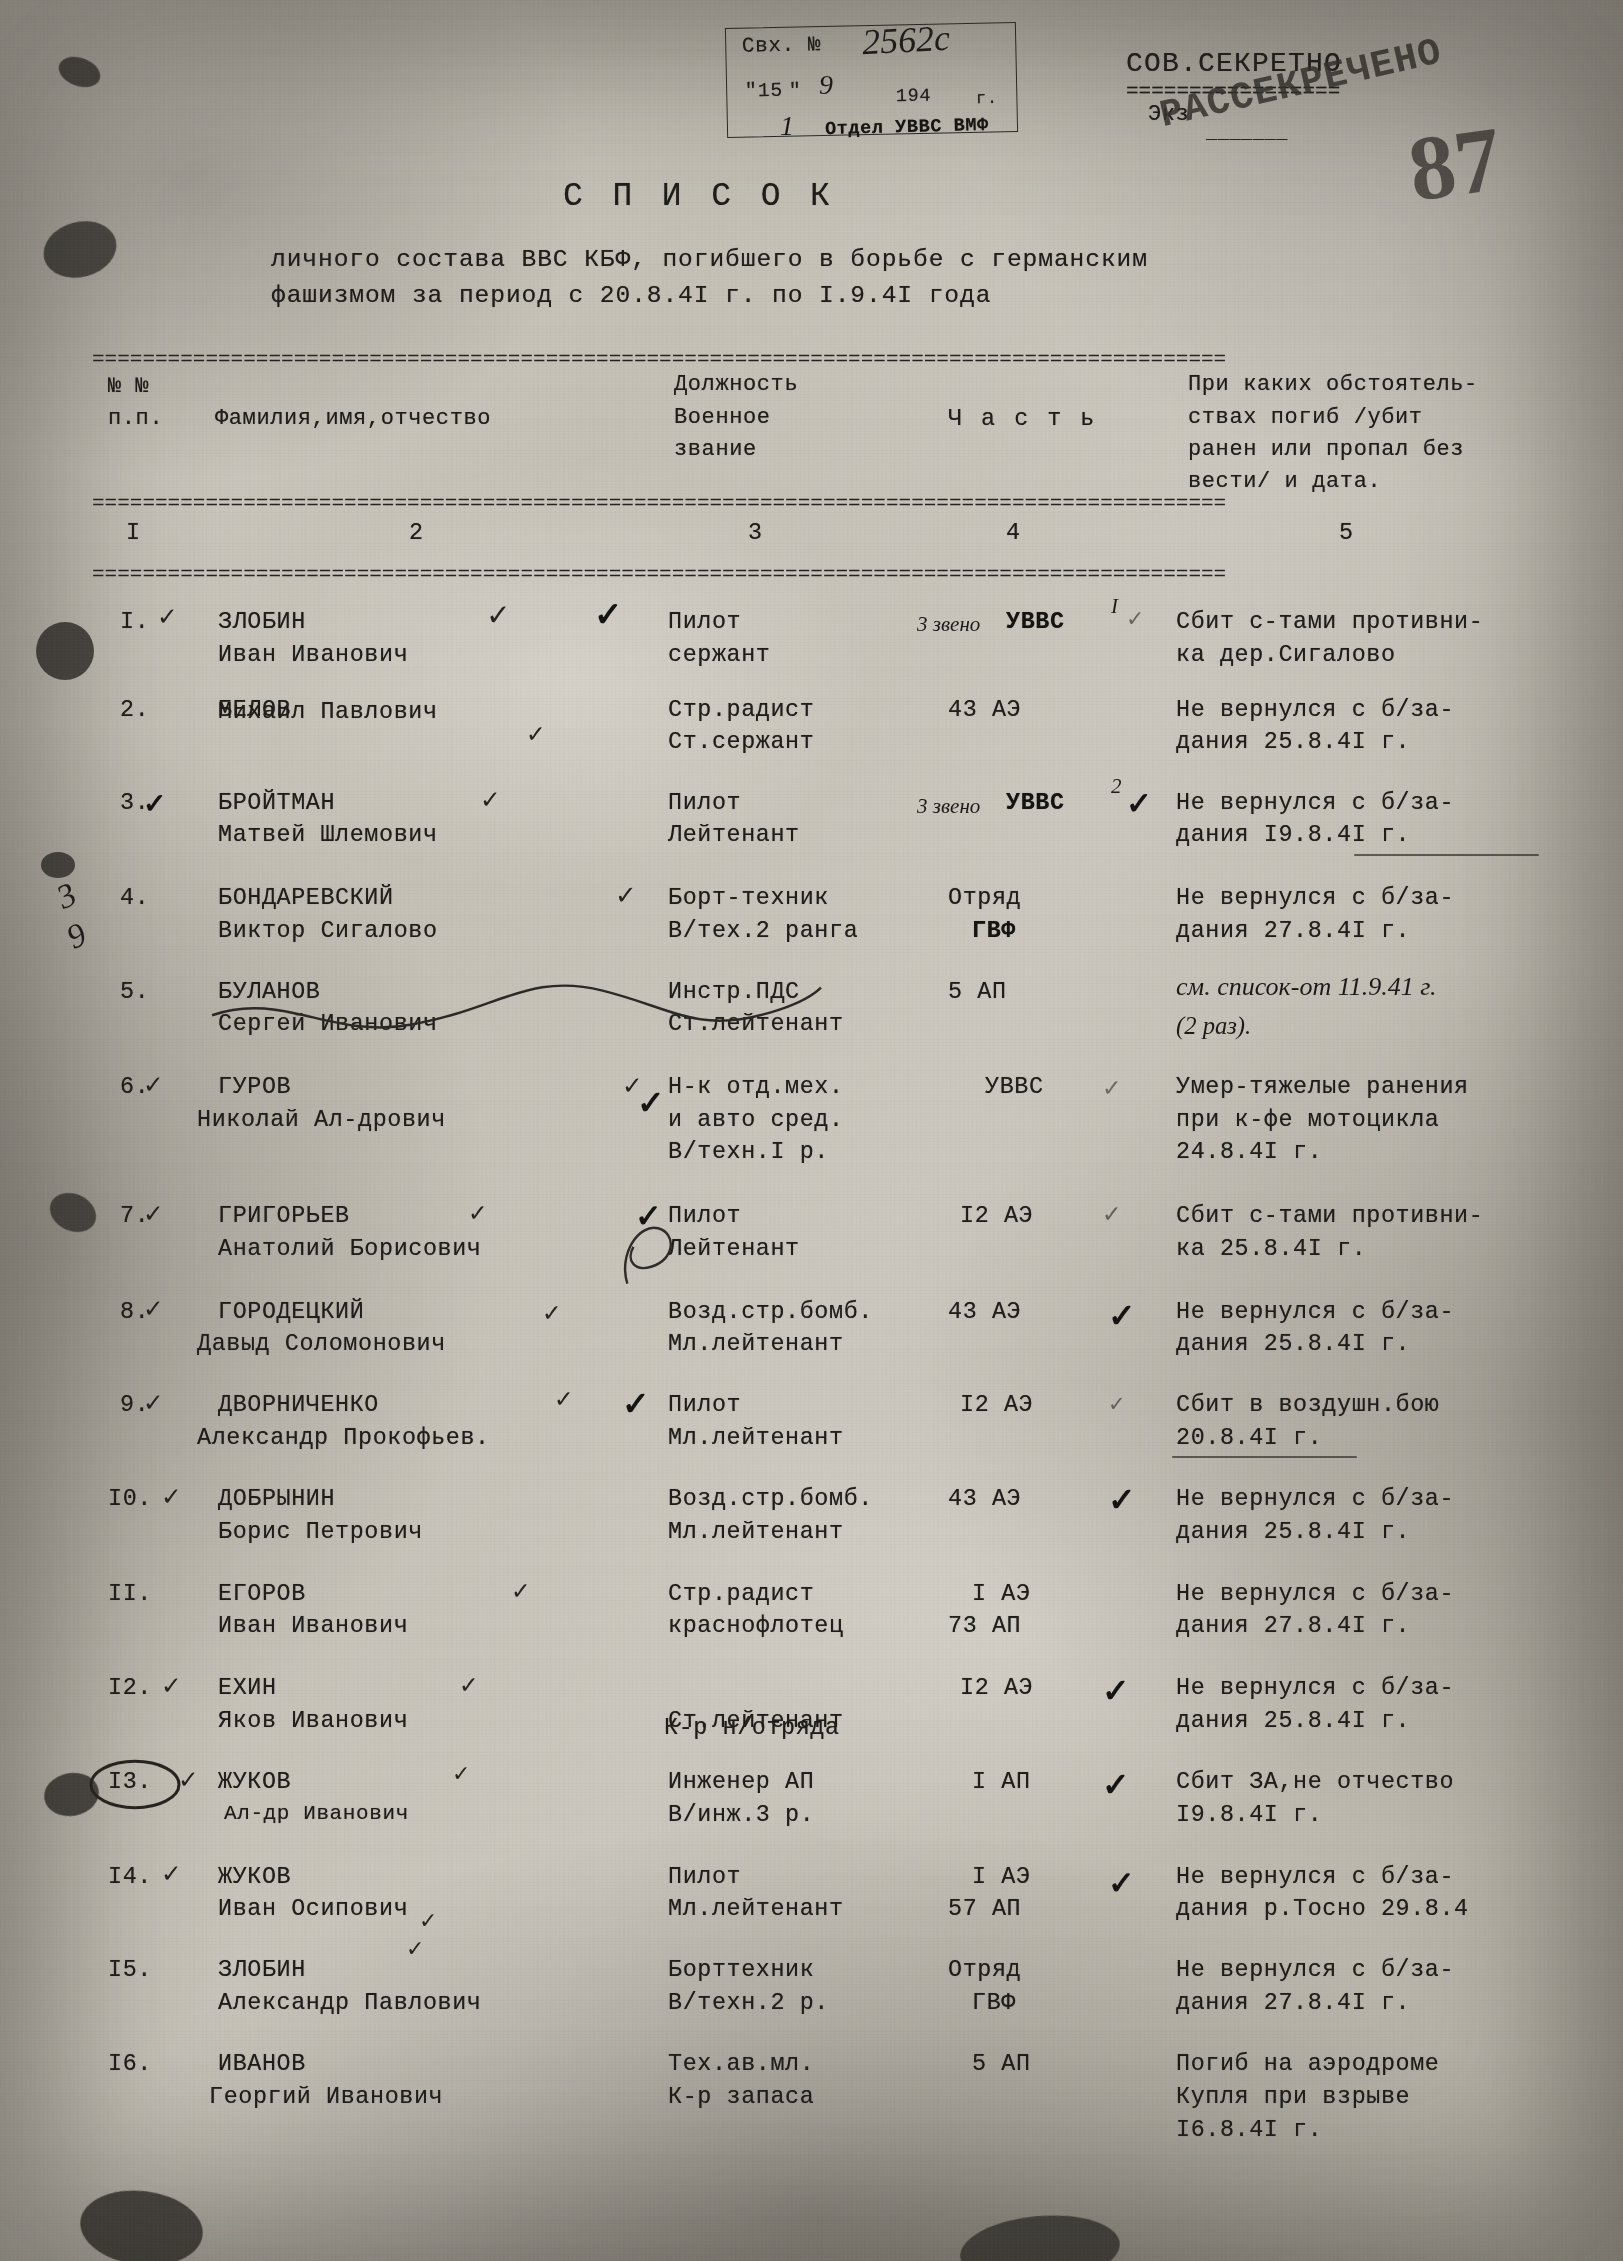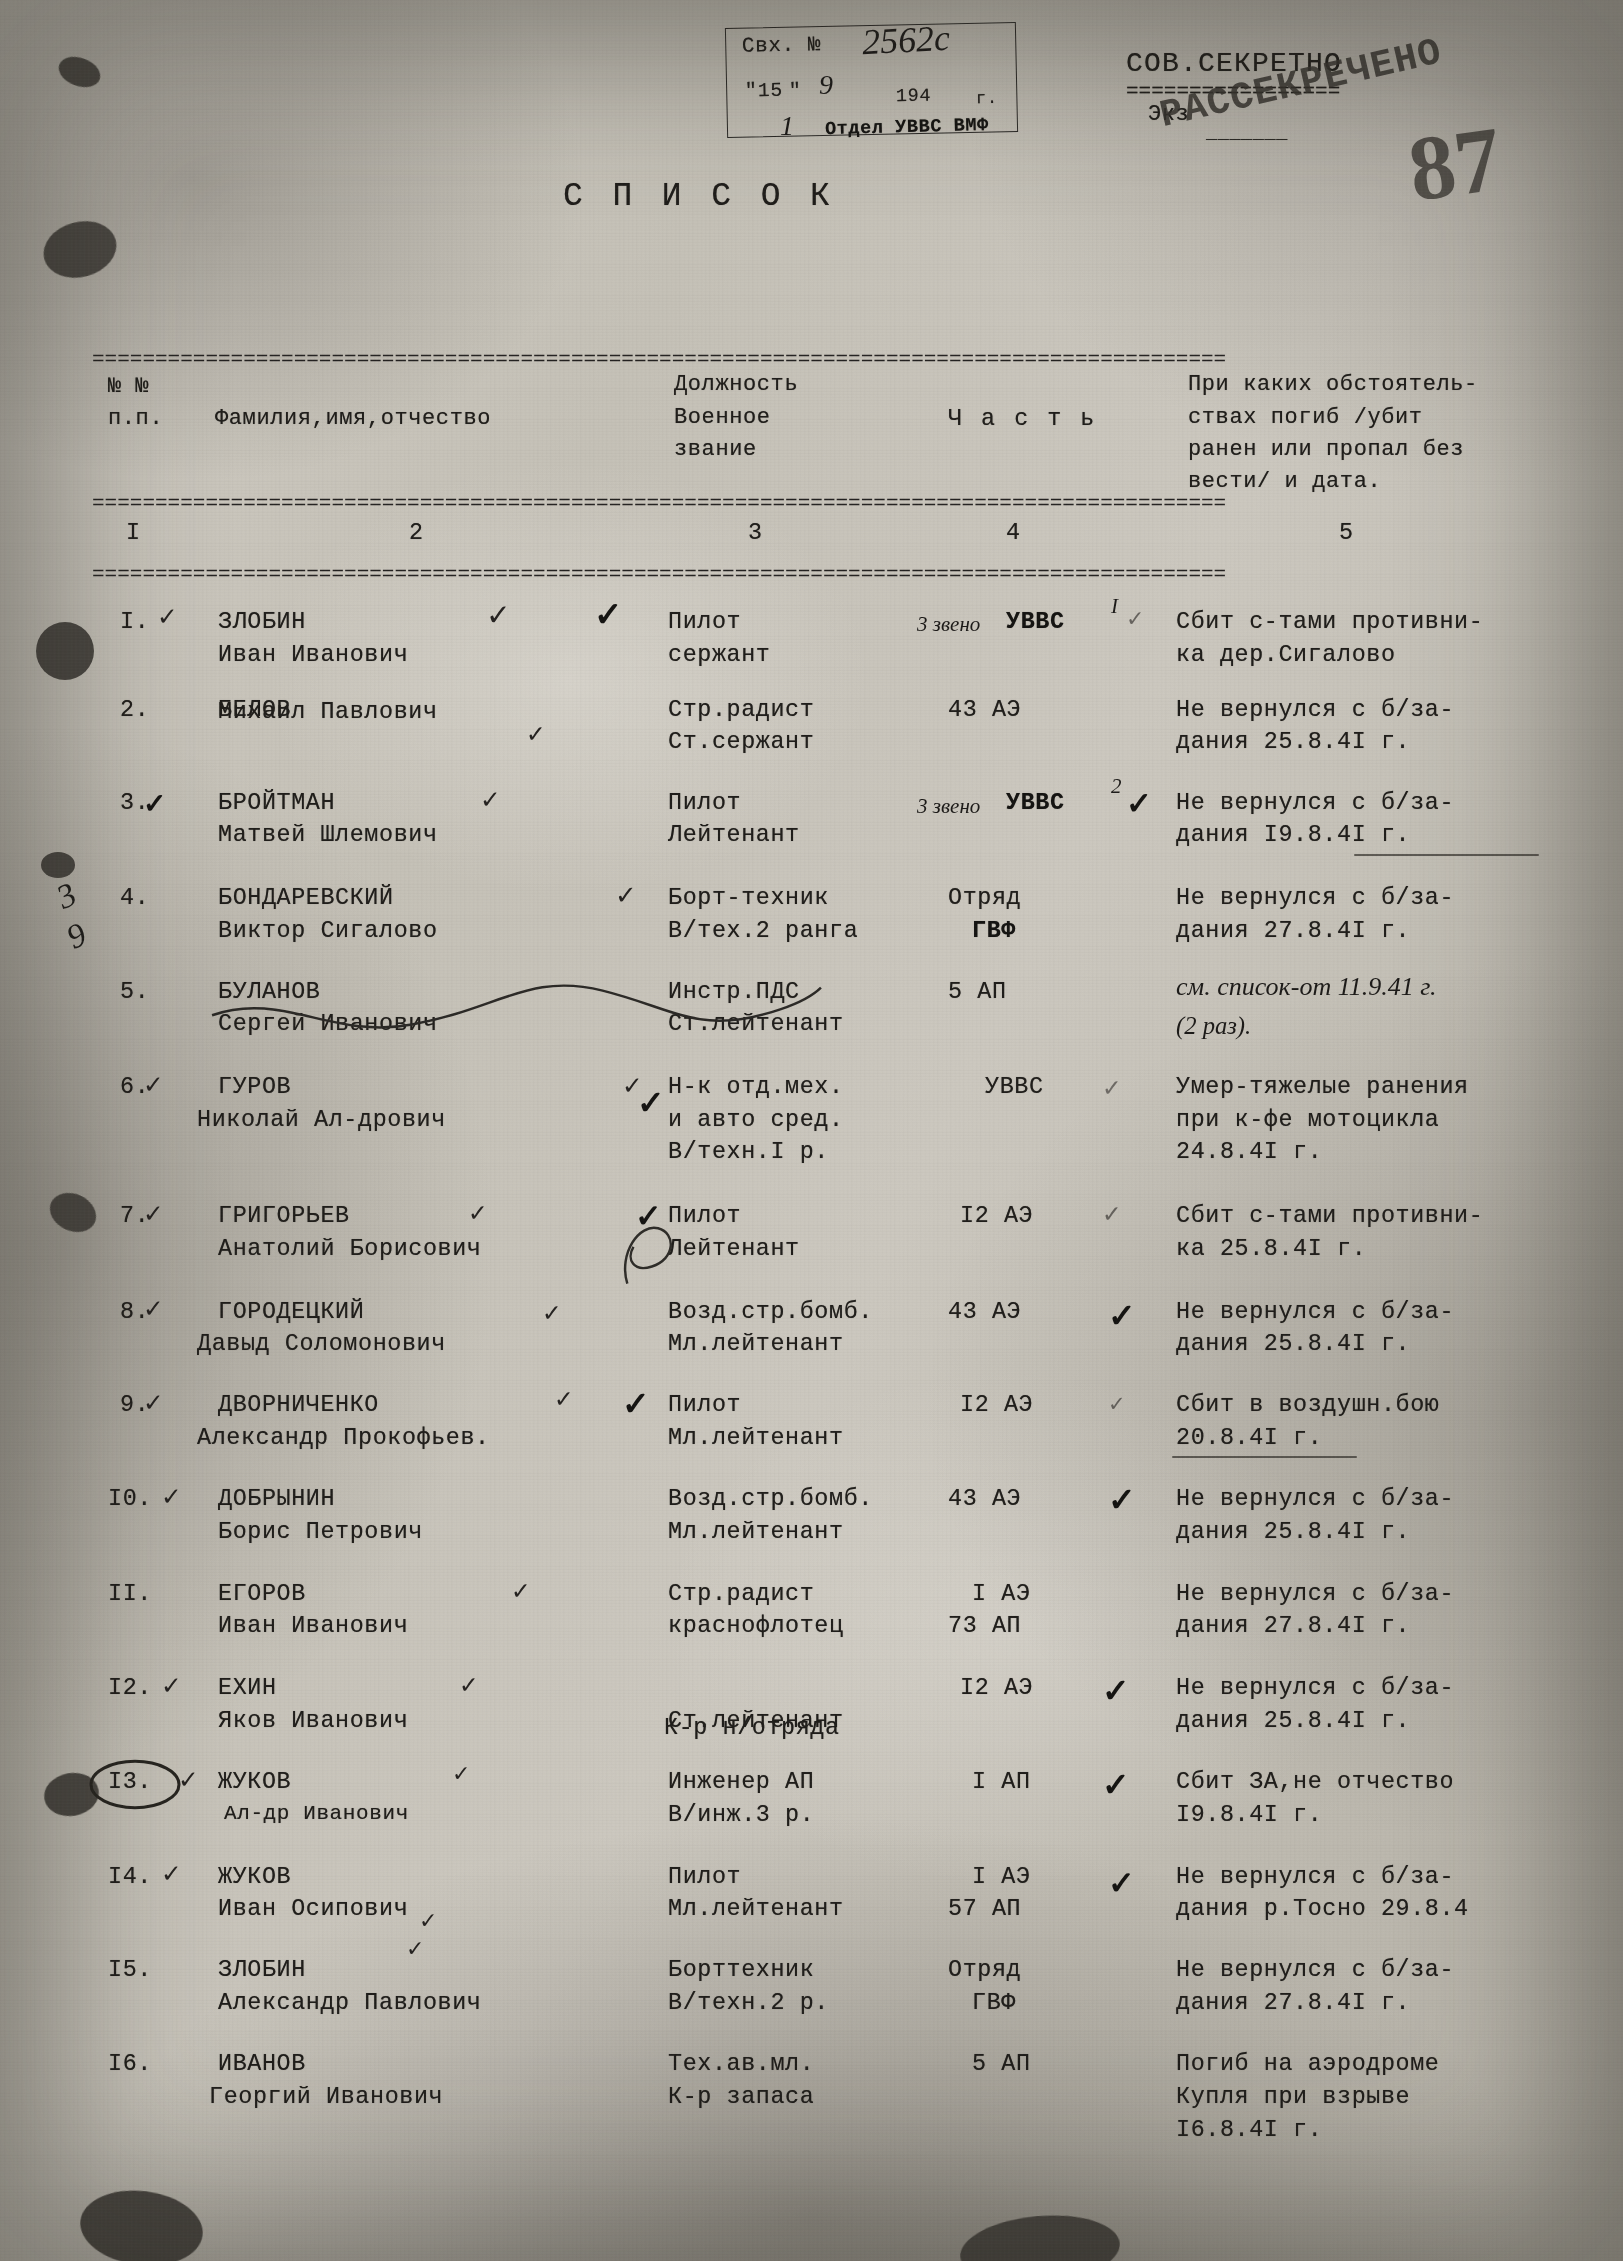--- a/index.html
+++ b/index.html
@@ -159,20 +159,22 @@
     <div class="t" style="left:1126px;top:48px;font-size:28px;letter-spacing:1.2px;">СОВ.СЕКРЕТНО</div>
     <div class="t" style="left:1126px;top:80px;font-size:21px;letter-spacing:0px;">=================</div>
     <div class="t" style="left:1148px;top:102px;font-size:22px;">Экз</div>
     <div class="t" style="left:1206px;top:123px;font-size:18.5px;">_______</div>
 
     <div class="declass" style="left:1157px;top:62px;font-size:38px;">РАССЕКРЕЧЕНО</div>
 
     <div class="bignum" style="left:1409px;top:111px;">87</div>
 
     <div class="t" style="left:563px;top:178px;font-size:33px;letter-spacing:4.9px;">С П И С О К</div>
+    <div class="t" style="left:271px;top:246px;font-size:24.6px;letter-spacing:0.9px;">личного состава ВВС КБФ, погибшего в борьбе с германским</div>
+    <div class="t" style="left:271px;top:282px;font-size:24.6px;letter-spacing:0.9px;">фашизмом за период с 20.8.4I г. по I.9.4I года</div>
 
     <div class="rule" style="left:92px;top:348px;width:1508px;font-size:21px;">==========================================================================================</div>
     <div class="rule" style="left:92px;top:492px;width:1508px;font-size:21px;">==========================================================================================</div>
     <div class="rule" style="left:92px;top:563px;width:1508px;font-size:21px;">==========================================================================================</div>
 
     <div class="t" style="left:108px;top:374px;font-size:22px;">№ №</div>
     <div class="t" style="left:108px;top:406px;font-size:22px;">п.п.</div>
     <div class="t" style="left:215px;top:406px;font-size:22px;">Фамилия,имя,отчество</div>
     <div class="t" style="left:674px;top:372px;font-size:22px;">Должность</div>
     <div class="t" style="left:674px;top:405px;font-size:22px;">Военное</div>

